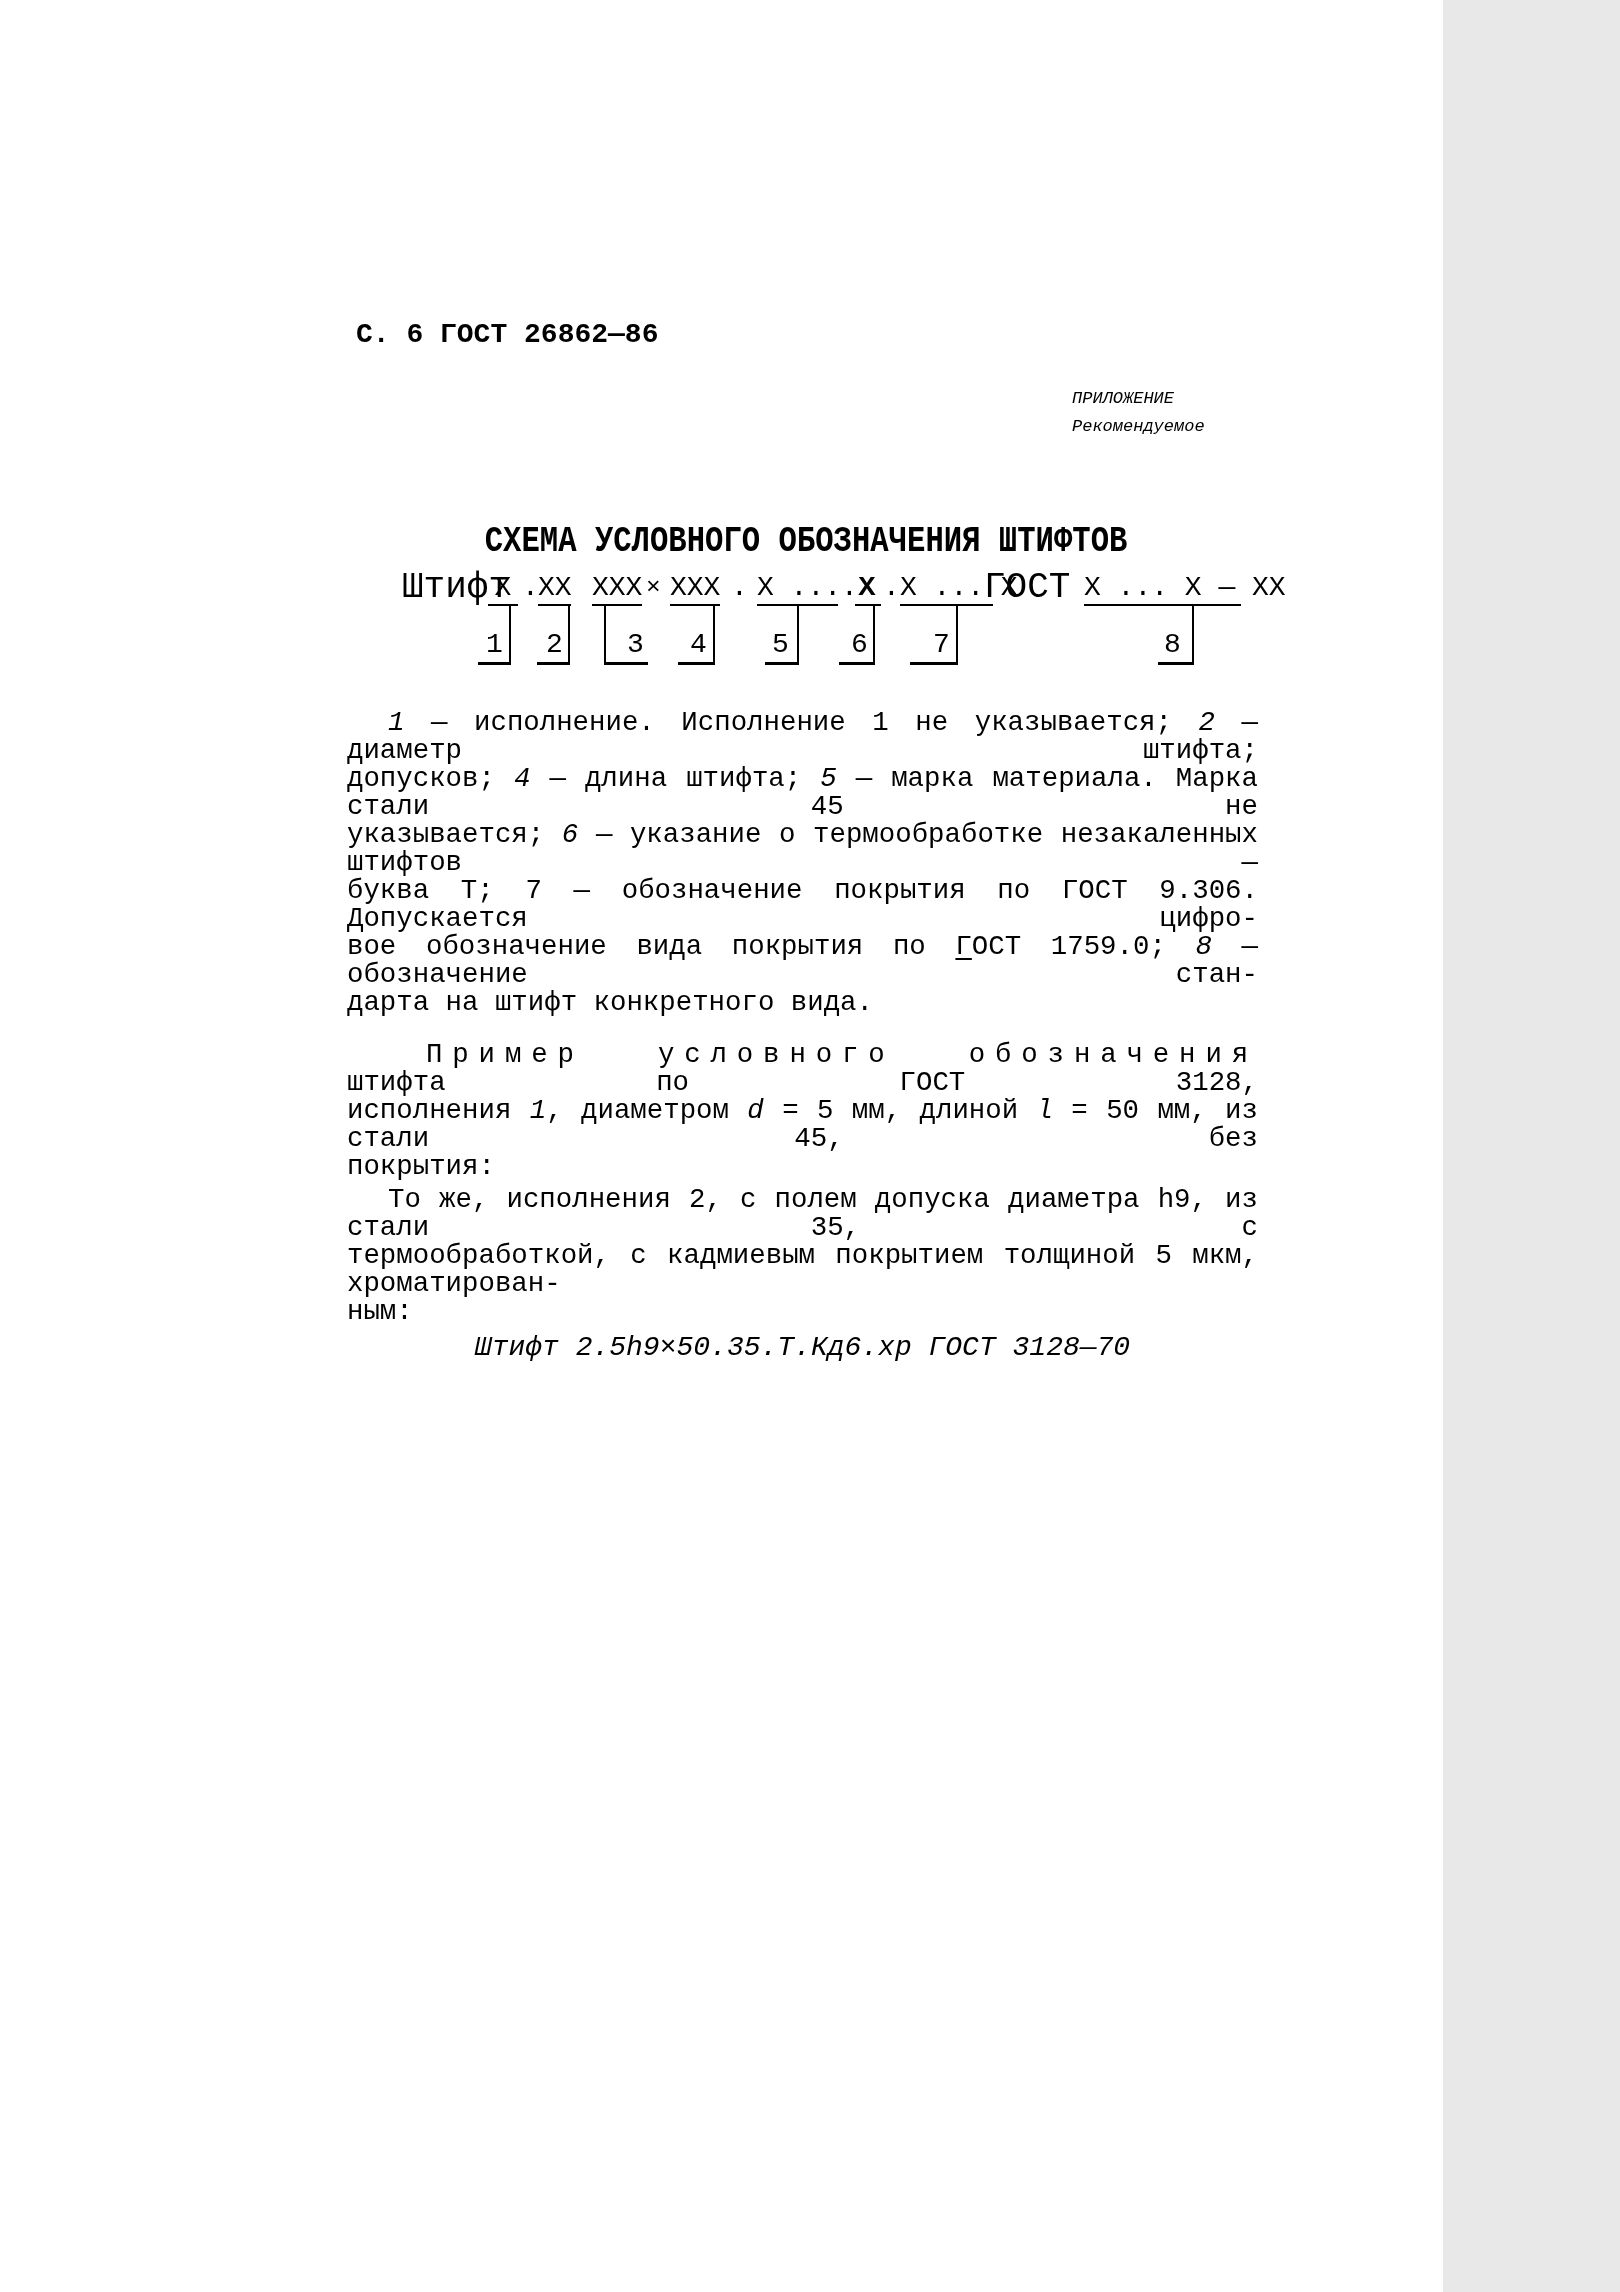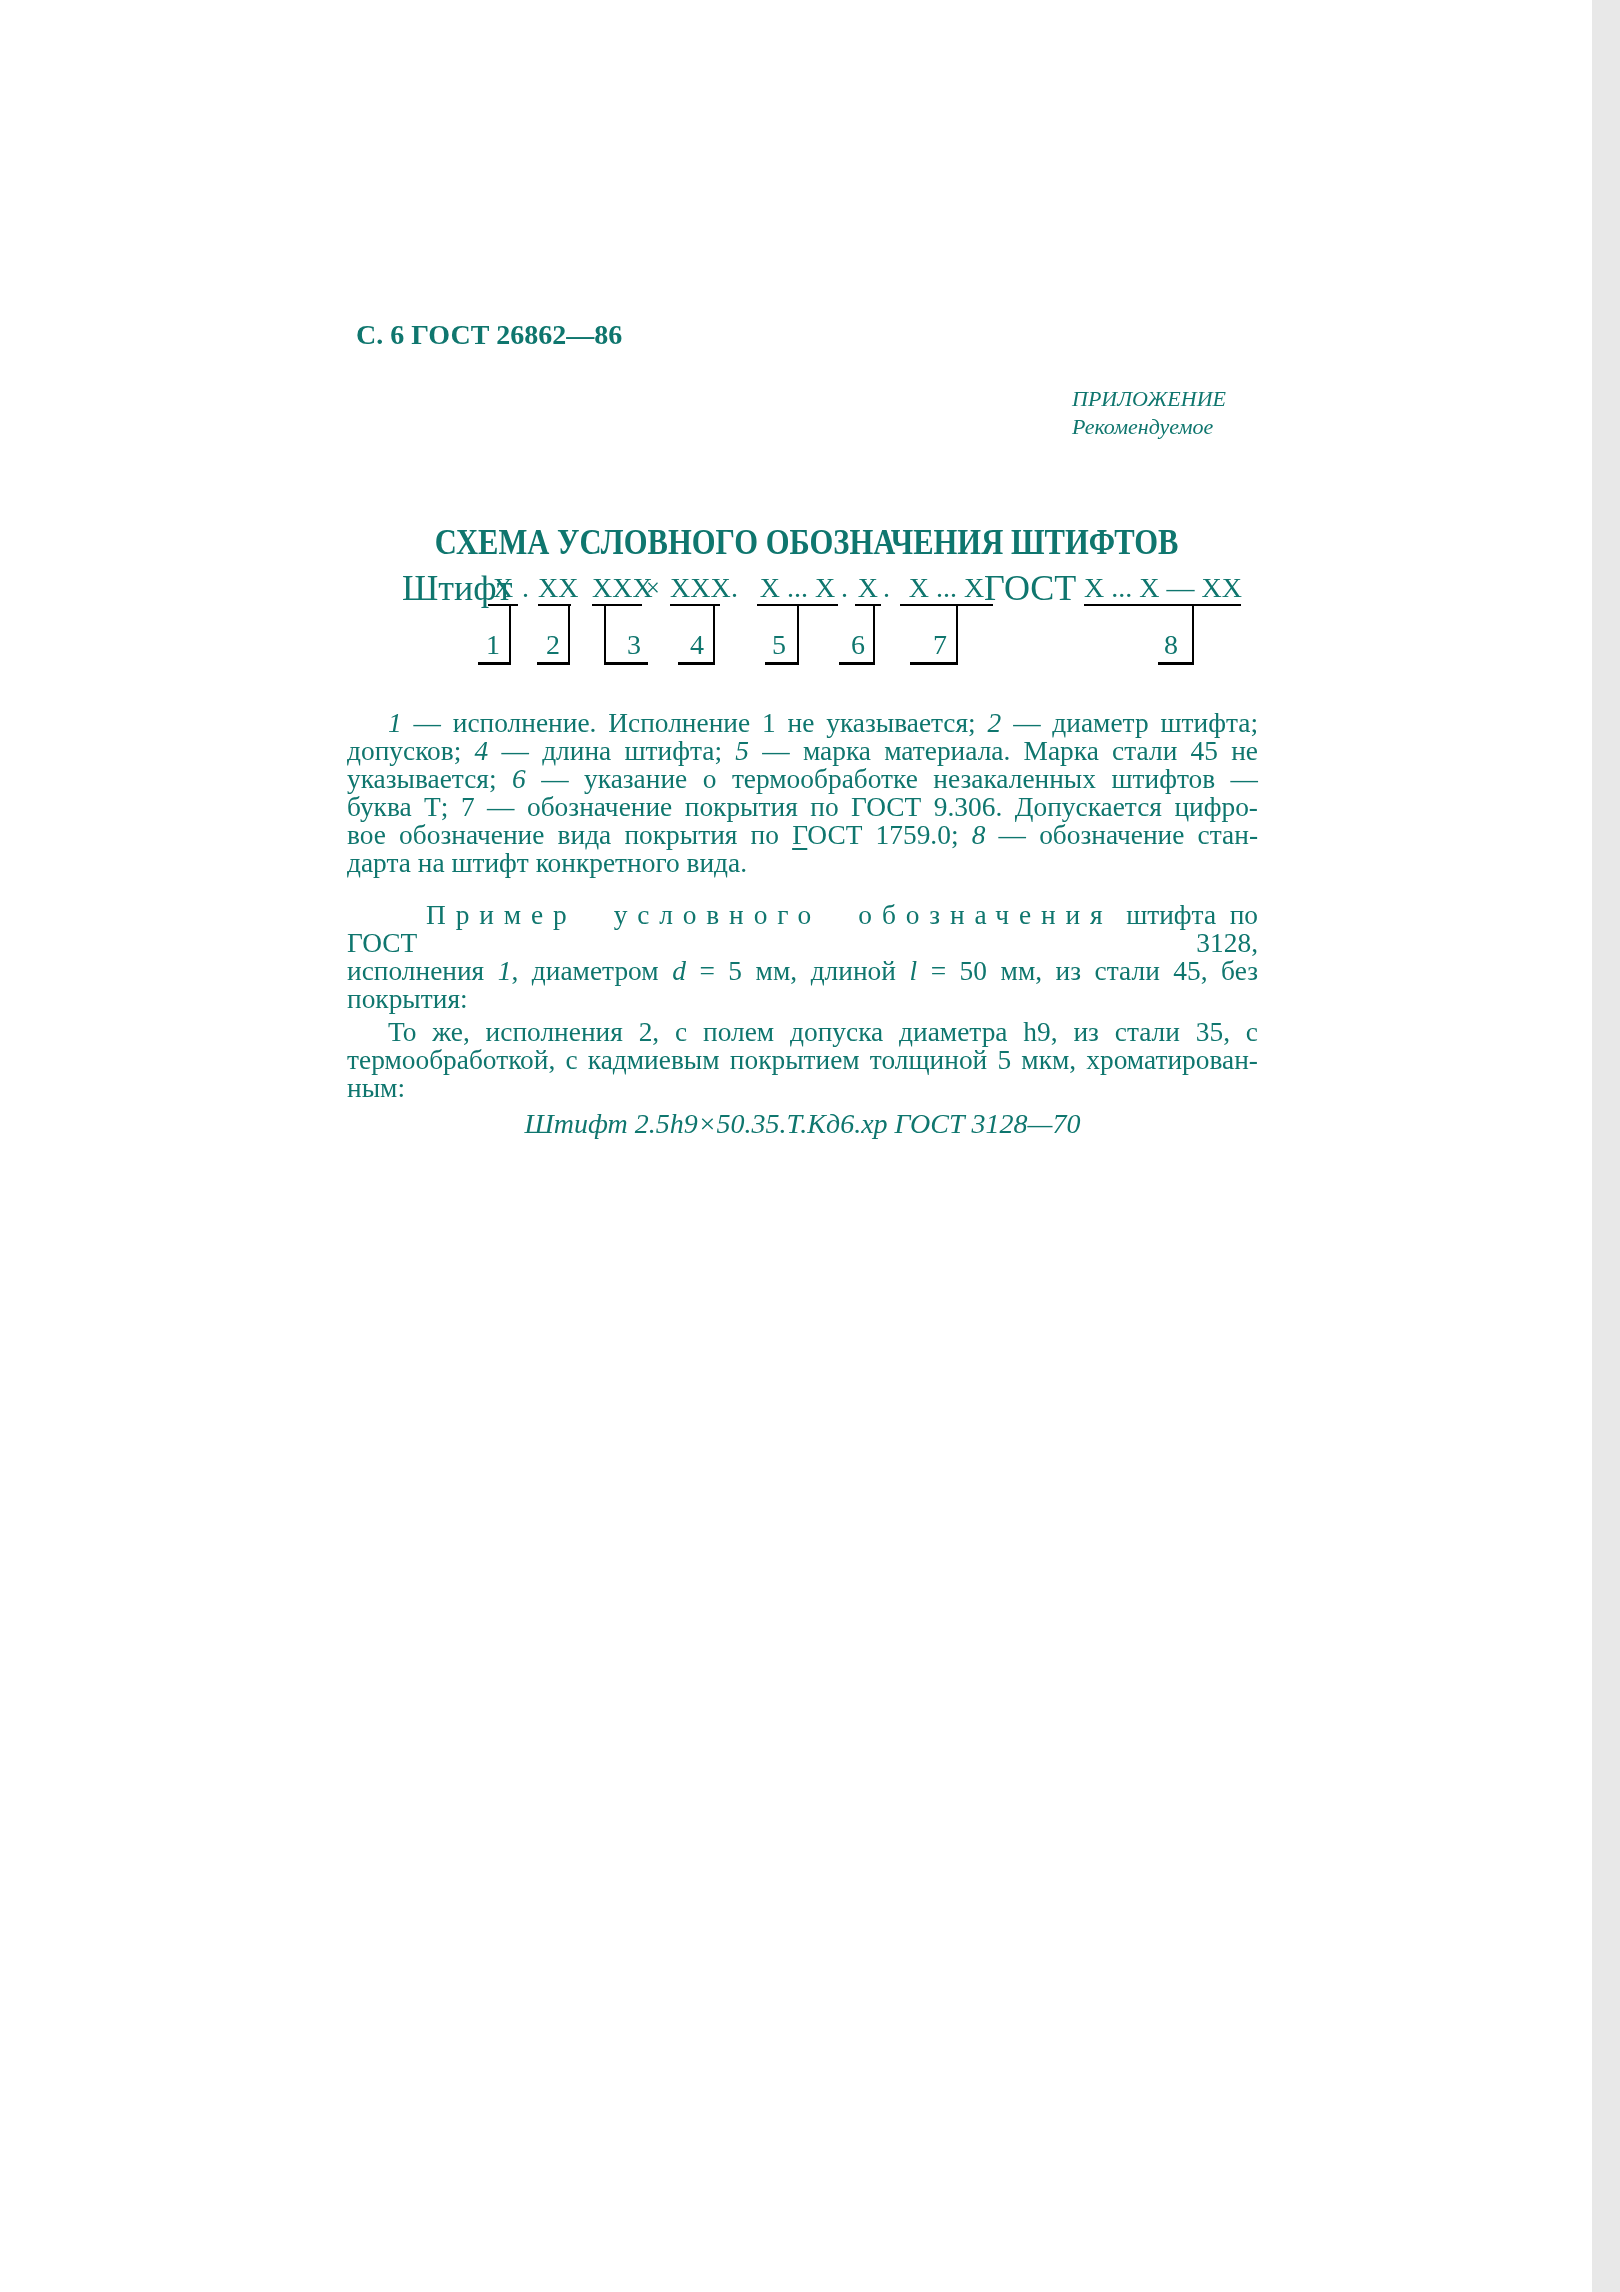--- a/index.html
+++ b/index.html
@@ -1,31 +1,31 @@
 <!DOCTYPE html>
 <html lang="ru"><head>
 <meta charset="utf-8">
 <style>
   html,body{margin:0;padding:0;background:#e8e8e8;}
   #page{
     position:relative;
-    width:1592px;height:2293px;
+    width:1443px;height:2293px;
     background:#ffffff;
-    font-family:Liberation Serif, serif;
-    color:#0f766e;
+    font-family:Liberation Mono, monospace;
+    color:#000000;
     overflow:hidden;
   }
   
   .doc-header{
     position:absolute;left:356px;top:320px;
     font-size:28px;font-weight:bold;line-height:29px;white-space:nowrap;
   }
   .annex{
     position:absolute;left:1072px;top:385px;
-    font-size:22px;font-style:italic;line-height:28px;white-space:nowrap;
+    font-size:17px;font-style:italic;line-height:28px;white-space:nowrap;
   }
   
   .title-wrap{
     position:absolute;left:351px;top:521px;width:911px;
     text-align:center;
   }
   .title-inner{
     display:inline-block;
     font-size:36px;font-weight:bold;white-space:nowrap;
     transform:scaleX(0.85);transform-origin:50% 50%;

